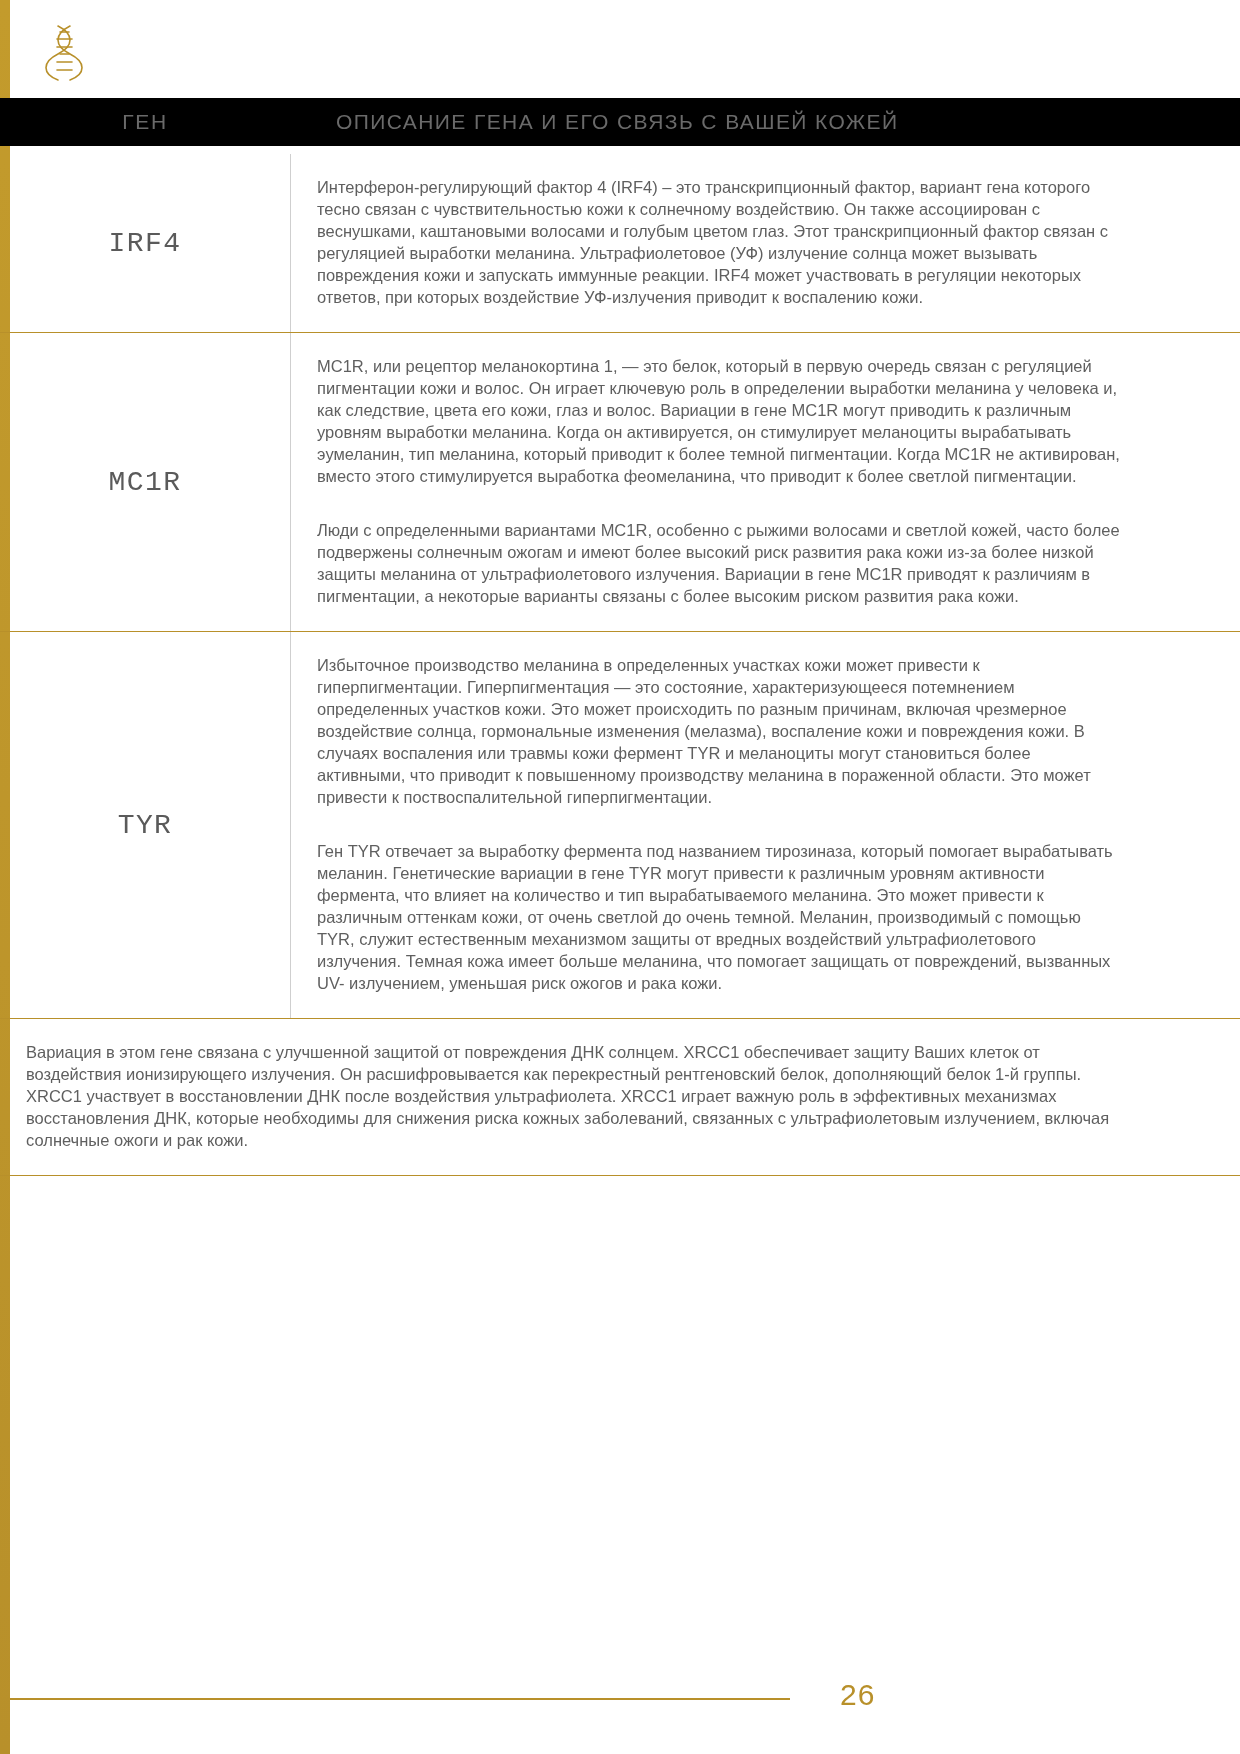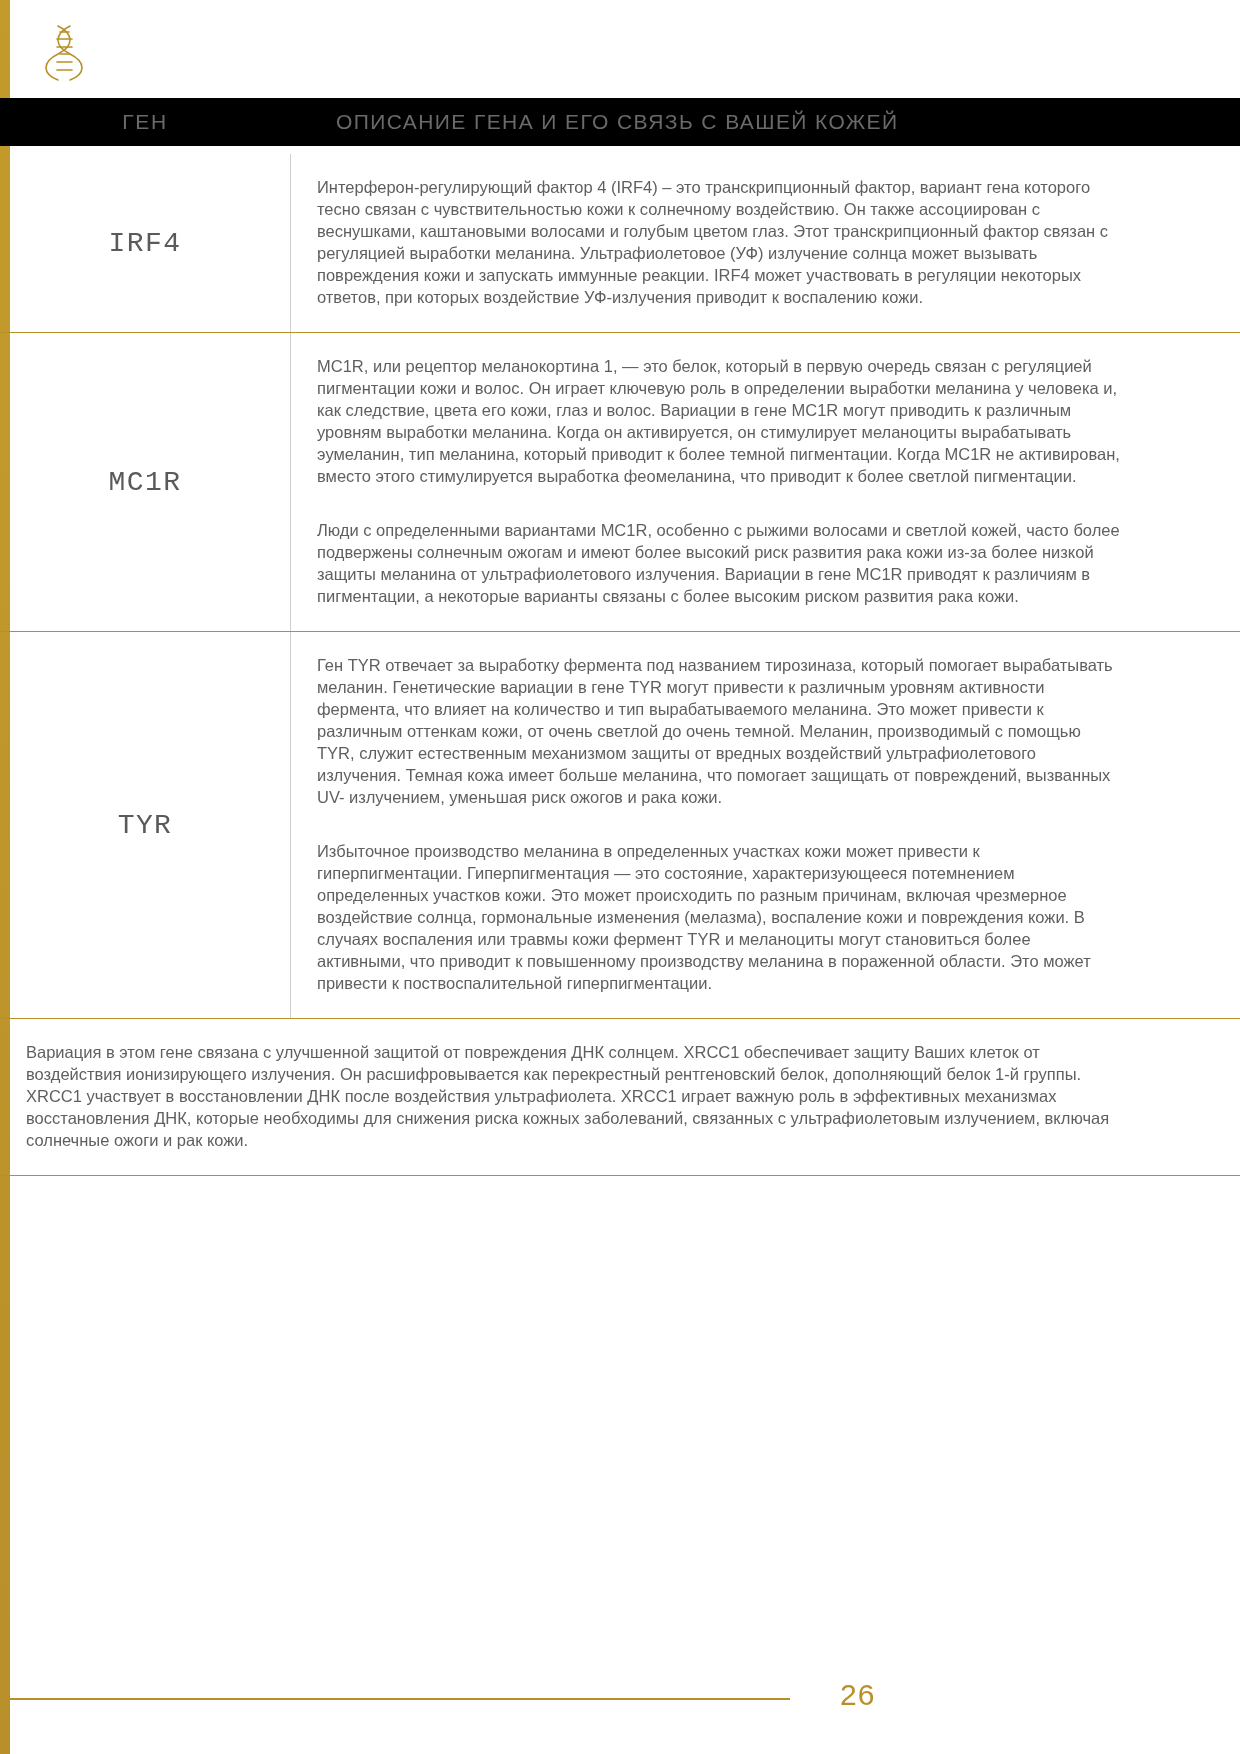--- a/index.html
+++ b/index.html
@@ -191,25 +191,25 @@
       <div class="cell-gene">MC1R</div>
       <div class="cell-desc">
         <p>MC1R, или рецептор меланокортина 1, — это белок, который в первую очередь связан с регуляцией пигментации кожи и волос. Он играет ключевую роль в определении выработки меланина у человека и, как следствие, цвета его кожи, глаз и волос. Вариации в гене MC1R могут приводить к различным уровням выработки меланина. Когда он активируется, он стимулирует меланоциты вырабатывать эумеланин, тип меланина, который приводит к более темной пигментации. Когда MC1R не активирован, вместо этого стимулируется выработка феомеланина, что приводит к более светлой пигментации.</p>
         <p>Люди с определенными вариантами MC1R, особенно с рыжими волосами и светлой кожей, часто более подвержены солнечным ожогам и имеют более высокий риск развития рака кожи из-за более низкой защиты меланина от ультрафиолетового излучения. Вариации в гене MC1R приводят к различиям в пигментации, а некоторые варианты связаны с более высоким риском развития рака кожи.</p>
       </div>
     </div>
 
     <div class="row">
       <div class="cell-gene">TYR</div>
       <div class="cell-desc">
-        <p>Ген TYR отвечает за выработку фермента под названием тирозиназа, который помогает вырабатывать меланин. Генетические вариации в гене TYR могут привести к различным уровням активности фермента, что влияет на количество и тип вырабатываемого меланина.
-Это может привести к различным оттенкам кожи, от очень светлой до очень темной. Меланин, производимый с помощью TYR, служит естественным механизмом защиты от вредных воздействий ультрафиолетового излучения. Темная кожа имеет больше меланина, что помогает защищать от повреждений, вызванных UV- излучением, уменьшая риск ожогов и рака кожи.</p>
         <p>Избыточное производство меланина в определенных участках кожи может привести к гиперпигментации. Гиперпигментация — это состояние, характеризующееся потемнением определенных участков кожи.
 Это может происходить по разным причинам, включая чрезмерное воздействие солнца, гормональные изменения (мелазма), воспаление кожи и повреждения кожи. В случаях воспаления или травмы кожи фермент TYR и меланоциты могут становиться более активными, что приводит к повышенному производству меланина в пораженной области.
 Это может привести к поствоспалительной гиперпигментации.</p>
+        <p>Ген TYR отвечает за выработку фермента под названием тирозиназа, который помогает вырабатывать меланин. Генетические вариации в гене TYR могут привести к различным уровням активности фермента, что влияет на количество и тип вырабатываемого меланина.
+Это может привести к различным оттенкам кожи, от очень светлой до очень темной. Меланин, производимый с помощью TYR, служит естественным механизмом защиты от вредных воздействий ультрафиолетового излучения. Темная кожа имеет больше меланина, что помогает защищать от повреждений, вызванных UV- излучением, уменьшая риск ожогов и рака кожи.</p>
       </div>
     </div>
 
     <div class="row">
       <div class="cell-desc">
         <p>Вариация в этом гене связана с улучшенной защитой от повреждения ДНК солнцем.
 XRCC1 обеспечивает защиту Ваших клеток от воздействия ионизирующего излучения. Он расшифровывается как перекрестный рентгеновский белок, дополняющий белок 1-й группы. XRCC1 участвует в восстановлении ДНК после воздействия ультрафиолета. XRCC1 играет важную роль в эффективных механизмах восстановления ДНК, которые необходимы для снижения риска кожных заболеваний, связанных с ультрафиолетовым излучением, включая солнечные ожоги и рак кожи.</p>
       </div>
     </div>
 

